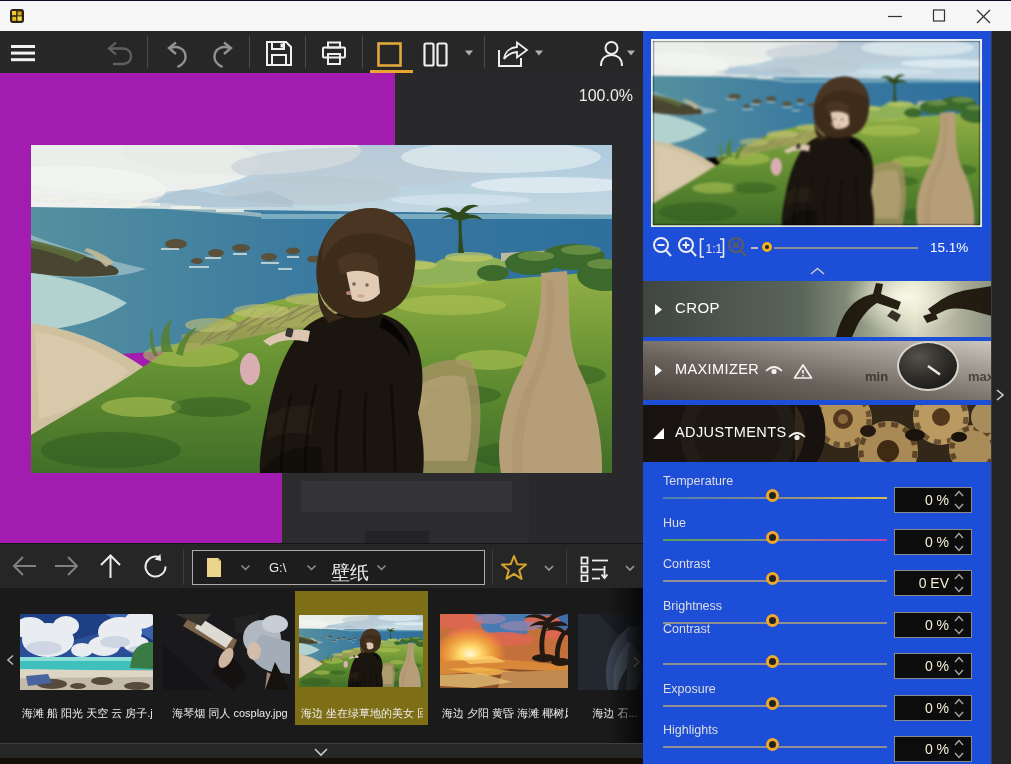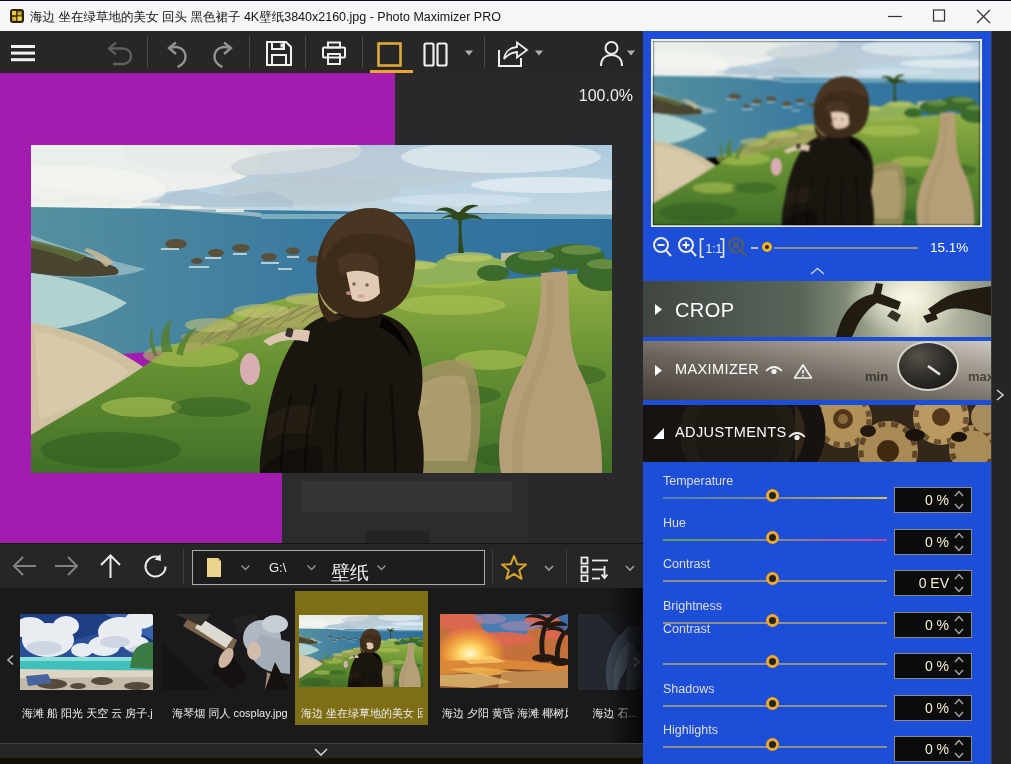--- a/index.html
+++ b/index.html
@@ -30,33 +30,32 @@
 .thumb{position:absolute;top:26px;overflow:hidden}
 .fname{position:absolute;top:118px;font-size:11px;color:#ececec;text-align:center;white-space:nowrap;overflow:hidden}
 #bottombar{left:0;top:743px;width:643px;height:21px;background:#262626;border-top:1px solid #3f3f3f}
 #bottex{left:0;top:758px;width:643px;height:6px;background:#141008}
 .lbl{position:absolute;left:20px;font-size:12.5px;color:#dedede}
 .track{position:absolute;left:20px;width:224px;height:2px;background:#8f8f8f}
 .knob{position:absolute;width:13px;height:13px;border-radius:50%;border:3px solid #f0a828;background:#222}
 .vbox{position:absolute;left:251px;width:78px;height:26px;background:#0c0c0c;border:1px solid #8b8b8b;color:#f6efd3;font-size:14px;text-align:right;line-height:24px;padding-right:22px}
 .spin{position:absolute;left:309px;width:14px;height:24px}
 .band{position:absolute;left:0;width:349px;overflow:hidden}
-.bandtitle{position:absolute;left:32px;font-size:20px;color:#fff;letter-spacing:.4px;white-space:nowrap}
+.bandtitle{position:absolute;left:32px;font-size:15px;color:#fff;letter-spacing:.4px;white-space:nowrap}
 </style></head>
 <body>
 
 <div id="titlebar" class="abs">
  <svg class="abs" style="left:10px;top:8px" width="14" height="14" viewBox="0 0 14 14">
   <rect width="14" height="14" rx="3" fill="#2b2212"></rect>
   <rect x="2" y="2" width="4.2" height="4.2" fill="#f4c832"></rect>
   <rect x="7.6" y="2.4" width="4" height="4" fill="#d8a820"></rect>
   <rect x="2.2" y="7.8" width="4" height="4" fill="#e8bc28"></rect>
   <rect x="7.4" y="7.4" width="4.4" height="4.4" fill="#f8d84a"></rect>
  </svg>
- <span id="title" class="abs">海边 坐在绿草地的美女 回头 黑色裙子 4K壁纸3840x2160.jpg - Photo Maximizer PRO</span>
  <svg class="abs" style="left:878px;top:0" width="133" height="31" viewBox="0 0 133 31">
   <g stroke="#333" stroke-width="1.2" fill="none">
    <line x1="10" y1="15.5" x2="24" y2="15.5"></line>
    <rect x="55.5" y="9" width="11" height="11"></rect>
    <line x1="99" y1="9" x2="112" y2="22"></line>
         <line x1="112" y1="9" x2="99" y2="22"></line>
   </g>
  </svg>
 </div>
 
@@ -567,21 +566,21 @@
         <path d="M3 16 L7 20.5 L11 16"></path>
       </svg>
   <span class="lbl" style="top:160px">Contrast</span>
   <div class="track" style="top:201.4px"></div>
   <div class="knob" style="left:122.5px;top:192.9px"></div>
   <div class="vbox" style="top:191px">0 %</div>
   <svg class="spin" style="top:192px" viewBox="0 0 14 24" fill="none" stroke="#a8a8a8" stroke-width="1.3">
         <path d="M3 8 L7 3.5 L11 8"></path>
         <path d="M3 16 L7 20.5 L11 16"></path>
       </svg>
-  <span class="lbl" style="top:219.5px">Shadows</span>
+  <span class="lbl" style="top:219.5px">Exposure</span>
   <div class="track" style="top:243px"></div>
   <div class="knob" style="left:122.5px;top:234.5px"></div>
   <div class="vbox" style="top:232.5px">0 %</div>
   <svg class="spin" style="top:233.5px" viewBox="0 0 14 24" fill="none" stroke="#a8a8a8" stroke-width="1.3">
         <path d="M3 8 L7 3.5 L11 8"></path>
         <path d="M3 16 L7 20.5 L11 16"></path>
       </svg>
   <span class="lbl" style="top:261px">Highlights</span>
   <div class="track" style="top:284.4px"></div>
   <div class="knob" style="left:122.5px;top:275.9px"></div>

